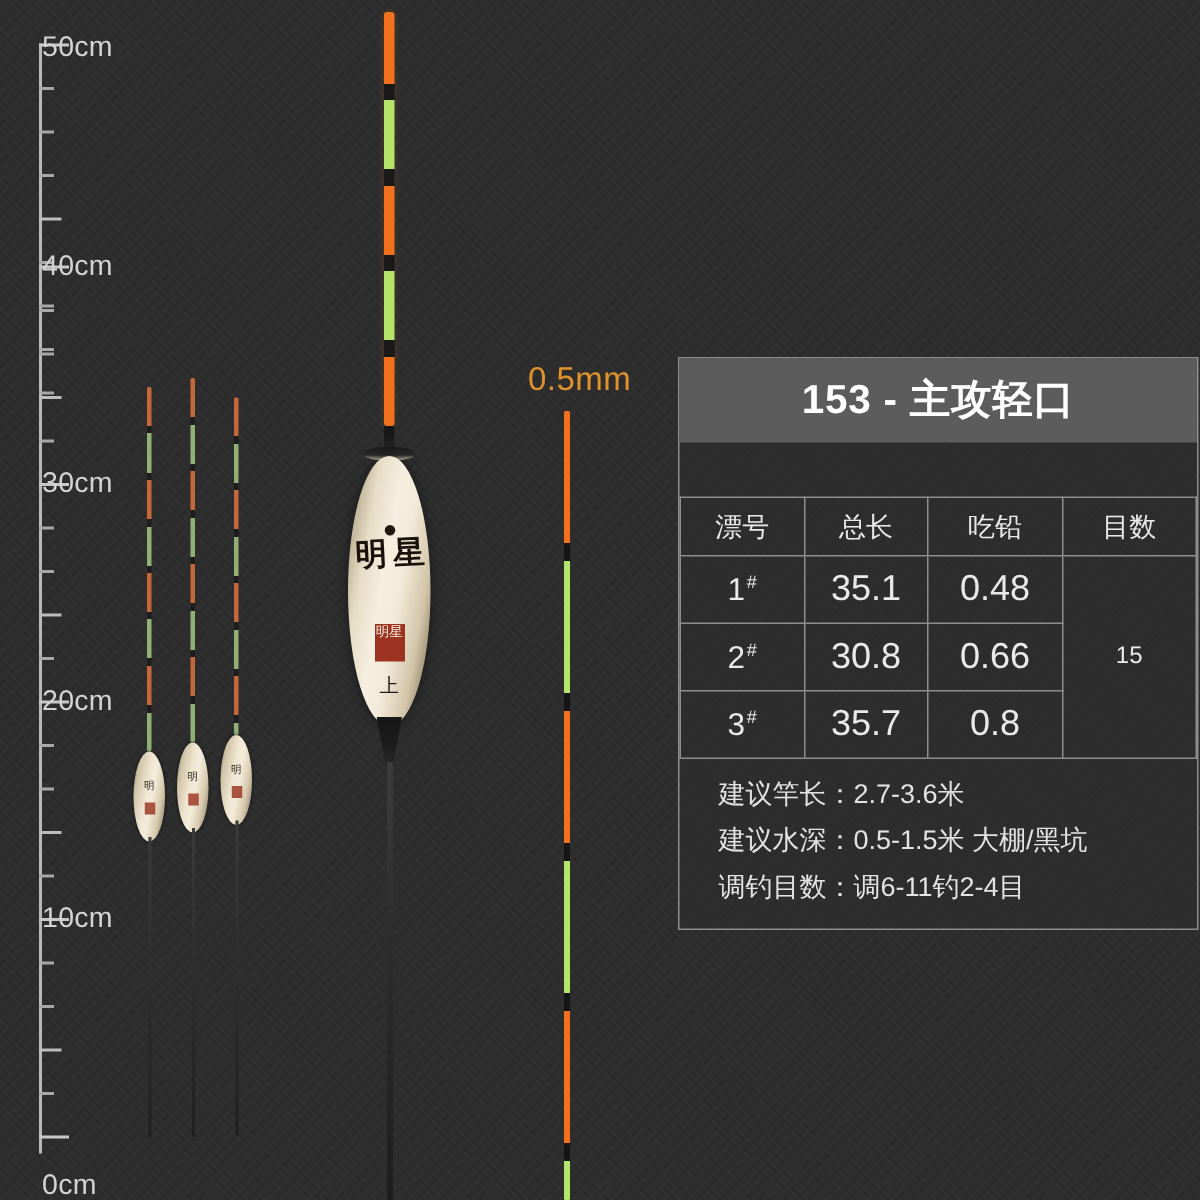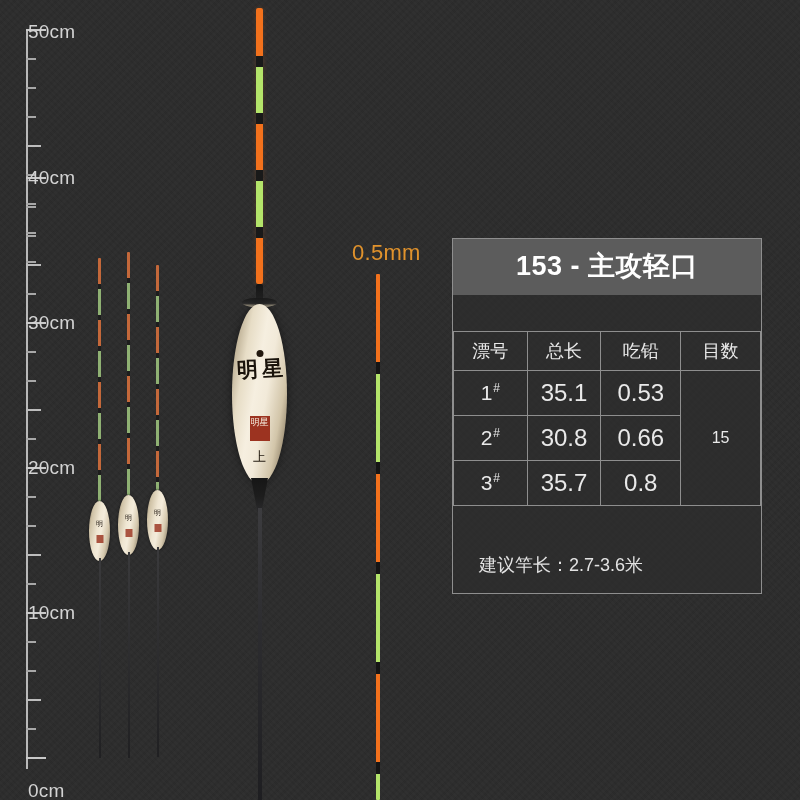--- a/index.html
+++ b/index.html
@@ -253,21 +253,21 @@
     color: #e0922c;
     font-size: 22px;
     letter-spacing: .3px;
     white-space: nowrap;
   }
 
   
   #spec-panel {
     position: absolute;
     left: 452px; top: 238px;
-    width: 310px;
+    width: 347px;
     border: 1px solid #8e8e8e;
     box-sizing: border-box;
     background: rgba(45,45,45,0.55);
   }
   #spec-title {
     background: #5c5c5c;
     color: #ffffff;
     text-align: center;
     font-size: 27px;
     font-weight: bold;
@@ -299,21 +299,20 @@
   #spec-table td.no-cell sup { font-size: 12px; margin-left: 1px; }
   #spec-table td.mu-cell { font-size: 16px; }
   #spec-notes {
     padding: 8px 10px 12px 10px;
   }
   .note-line {
     color: #e3e3e3;
     font-size: 18px;
     line-height: 31px;
     white-space: nowrap;
-    margin-top: 36px;
   }
   .note-line.indent { padding-left: 16px; }
   .note-wrap {
     color: #e3e3e3;
     font-size: 18px;
     line-height: 31px;
   }
 </style>
 </head>
 <body>
@@ -420,35 +419,37 @@
           <th style="width:24%">漂号</th>
           <th style="width:24%">总长</th>
           <th style="width:26%">吃铅</th>
           <th style="width:26%">目数</th>
         </tr>
       </thead>
       <tbody>
         <tr>
           <td class="no-cell"><span>1</span><sup>#</sup></td>
           <td>35.1</td>
-          <td>0.53</td>
+          <td>0.48</td>
           <td class="mu-cell" rowspan="3">15</td>
         </tr>
         <tr>
           <td class="no-cell"><span>2</span><sup>#</sup></td>
           <td>30.8</td>
           <td>0.66</td>
         </tr>
         <tr>
           <td class="no-cell"><span>3</span><sup>#</sup></td>
           <td>35.7</td>
           <td>0.8</td>
         </tr>
       </tbody>
     </table>
 
     <div id="spec-notes">
       <div class="note-line indent">建议竿长：2.7-3.6米</div>
+      <div class="note-line indent">建议水深：0.5-1.5米 大棚/黑坑</div>
+      <div class="note-line indent">调钓目数：调6-11钓2-4目</div>
     </div>
 
   </div>
 
 </div>
 
 </body></html>

